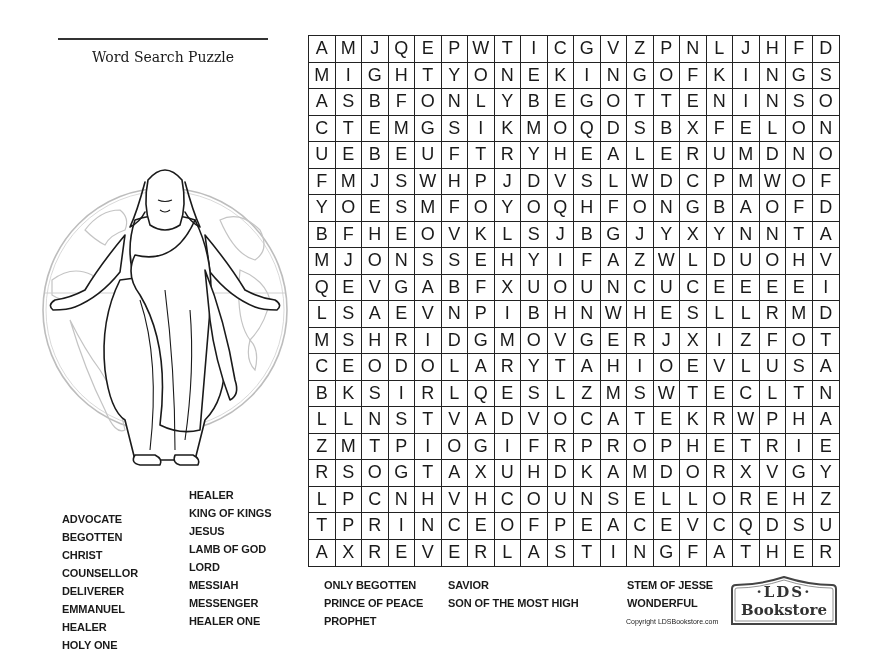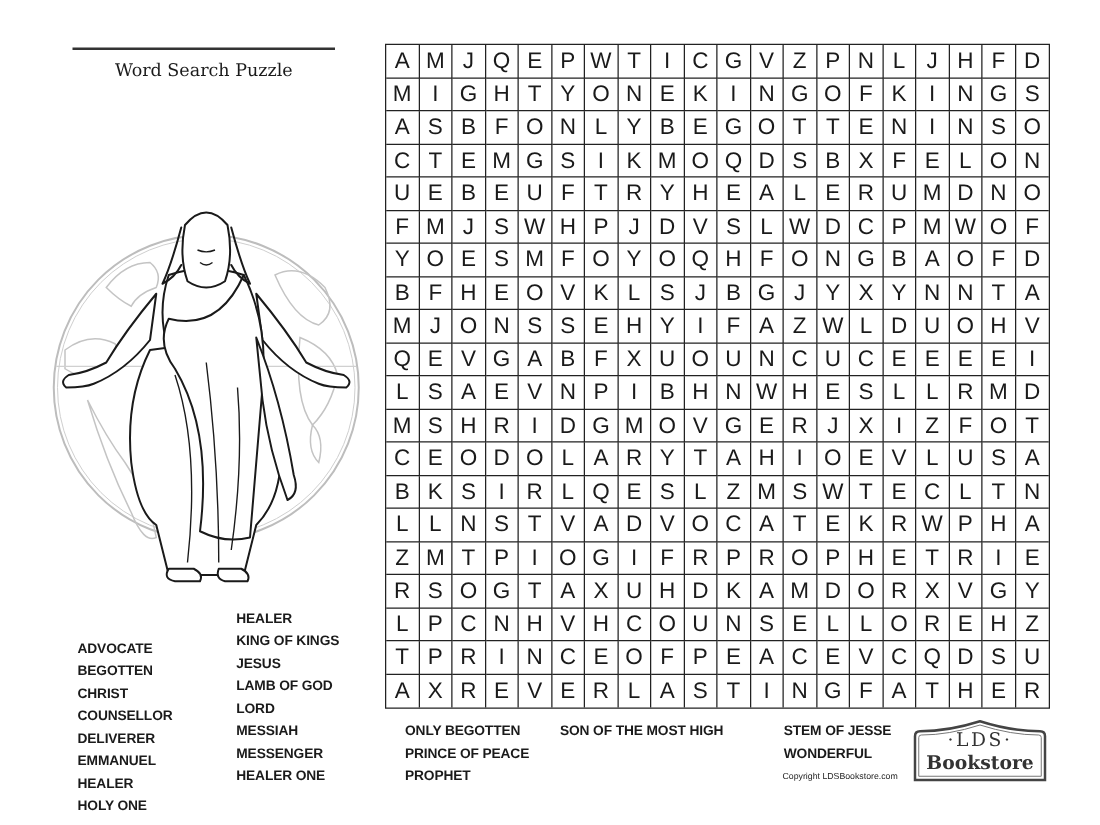--- a/index.html
+++ b/index.html
@@ -41,21 +41,21 @@
   .wl-col2 { left: 189px; top: 486px; }
   .wl-col3 { left: 324px; top: 576px; }
   .wl-col4 { left: 448px; top: 576px; }
   .wl-col5 { left: 627px; top: 576px; }
   .word { white-space: nowrap; }
 
   .copyright { position: absolute; left: 626px; top: 618px; font-size: 7px; color: #222; font-family: "Liberation Sans", sans-serif; }
 
   .logo { position: absolute; left: 729px; top: 575px; width: 110px; height: 52px; }
   .logo-text1 { position: absolute; left: 0; width: 110px; top: 8px; text-align: center;
-    font-family: "DejaVu Serif", serif; font-weight: normal; font-size: 15px; letter-spacing: 2px; color: #333; }
+    font-family: "DejaVu Serif", serif; font-weight: bold; font-size: 15px; letter-spacing: 2px; color: #333; }
   .logo-text2 { position: absolute; left: 0; width: 110px; top: 26px; text-align: center;
     font-family: "DejaVu Serif", serif; font-weight: bold; font-size: 15px; color: #333; }
 </style>
 </head>
 <body>
 
 <div class="title-block">
   <div class="title-rule"></div>
   <div class="title-sub">Word Search Puzzle</div>
 </div>
@@ -521,20 +521,21 @@
   <div class="word">MESSIAH</div>
   <div class="word">MESSENGER</div>
   <div class="word">HEALER ONE</div>
 </div>
 <div class="wordlist wl-col3">
   <div class="word">ONLY BEGOTTEN</div>
   <div class="word">PRINCE OF PEACE</div>
   <div class="word">PROPHET</div>
 </div>
 <div class="wordlist wl-col4">
+  <div class="word">SAVIOR</div>
   <div class="word">SON OF THE MOST HIGH</div>
 </div>
 <div class="wordlist wl-col5">
   <div class="word">STEM OF JESSE</div>
   <div class="word">WONDERFUL</div>
 </div>
 
 <div class="copyright">Copyright LDSBookstore.com</div>
 
 <div class="logo">

